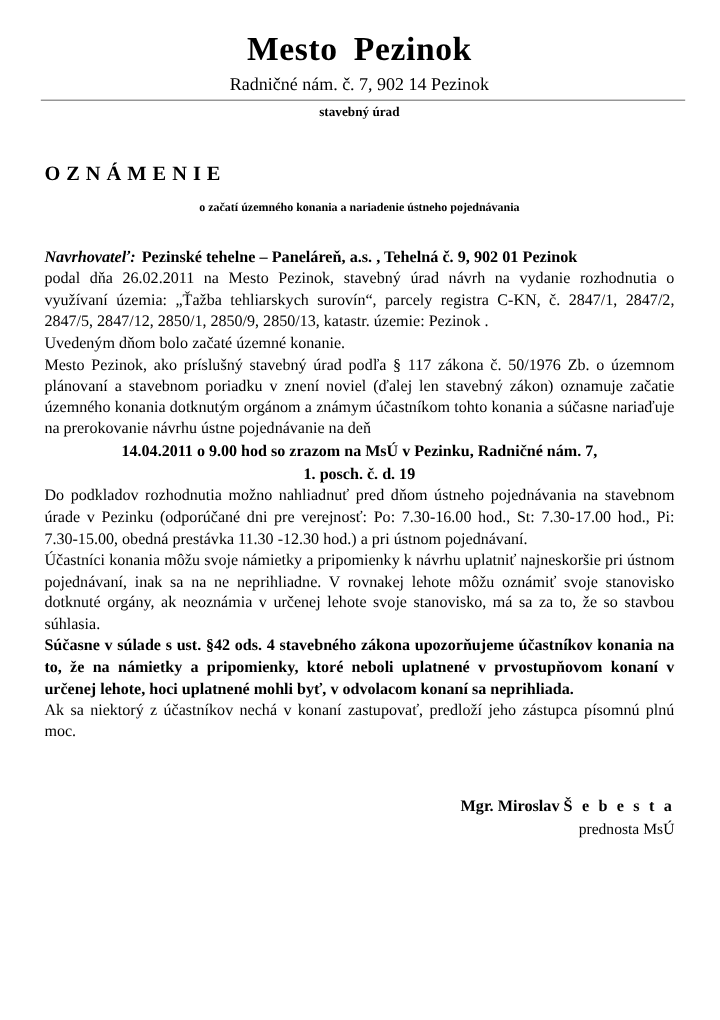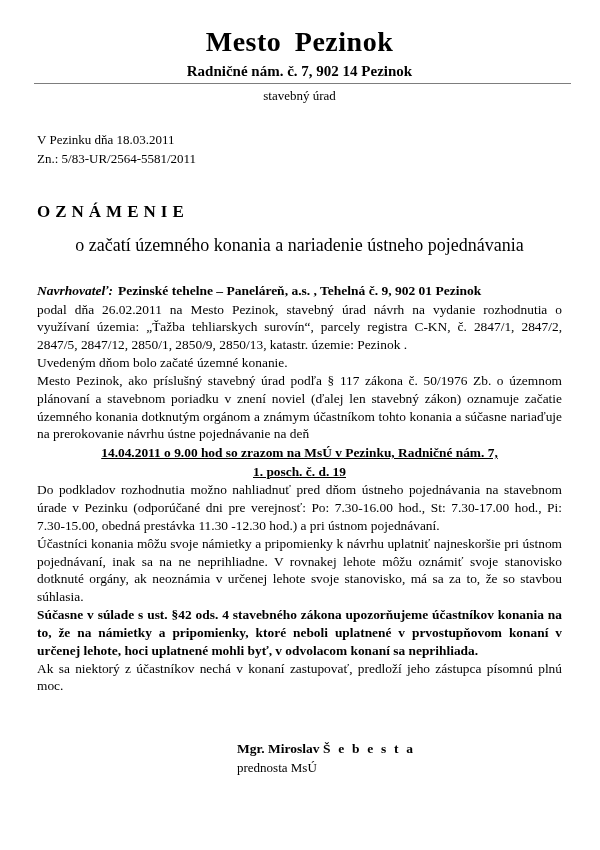--- a/index.html
+++ b/index.html
@@ -29,57 +29,57 @@
   .org-title {
     font-size: 28px;
     font-weight: bold;
     letter-spacing: 0.5px;
     line-height: 1.12;
     margin: 0;
     word-spacing: 6px;
   }
   .org-address {
     font-size: 15px;
-    font-weight: bold;
+    font-weight: normal;
     line-height: 1.2;
     margin: 5px 0 0 0;
   }
   .rule {
     border: 0;
     border-top: 1.5px solid #7d7d7d;
     margin: 3px 0 0 0;
     width: 537px;
     margin-left: -3px;
   }
   .org-dept {
-    font-size: 13px;
+    font-size: 11px;
     line-height: 1.2;
     margin: 4px 0 0 0;
-    font-weight: normal;
+    font-weight: bold;
   }
 
   
   .refblock {
     margin-top: 27px;
     font-size: 13px;
     line-height: 1.45;
   }
   .refblock div { white-space: nowrap; }
 
   
   .doc-heading {
     font-size: 17px;
     font-weight: bold;
     letter-spacing: 5px;
     margin: 33px 0 0 0;
   }
   .doc-subheading {
     text-align: center;
-    font-size: 18px;
-    font-weight: normal;
+    font-size: 10px;
+    font-weight: bold;
     margin: 13px 0 0 0;
   }
 
   
   .applicant {
     margin-top: 26px;
     font-size: 13.5px;
     font-weight: bold;
     line-height: 1.4;
   }
@@ -101,27 +101,26 @@
 
   
   .hearing {
     text-align: center;
     font-size: 13.4px;
     font-weight: bold;
     line-height: 1.35;
     margin: 1px 0 0 0;
   }
   .hearing span {
-    text-decoration: underline;
   }
 
   
   .signature {
     margin-top: 45px;
-    text-align: left;
+    text-align: right;
     padding-left: 200px;
   }
   .sig-name {
     font-size: 13.5px;
     font-weight: bold;
     line-height: 1.3;
   }
   .sig-name .spaced { letter-spacing: 2.2px; }
   .sig-role {
     font-size: 13px;
@@ -134,24 +133,20 @@
 
 <div class="page">
 
   <div class="letterhead">
     <div class="org-title">Mesto  Pezinok</div>
     <div class="org-address">Radničné nám. č. 7, 902 14 Pezinok</div>
     <hr class="rule">
     <div class="org-dept">stavebný úrad</div>
   </div>
 
-  <div class="refblock">
-    <div>V Pezinku dňa 18.03.2011</div>
-    <div>Zn.: 5/83-UR/2564-5581/2011</div>
-  </div>
 
   <div class="doc-heading">OZNÁMENIE</div>
   <div class="doc-subheading">o začatí územného konania a nariadenie ústneho pojednávania</div>
 
   <div class="applicant">
     <span class="lbl">Navrhovateľ:</span><span>Pezinské tehelne – Paneláreň, a.s. , Tehelná č. 9, 902 01 Pezinok</span>
   </div>
 
   <p class="body gap-lg">podal dňa 26.02.2011 na Mesto Pezinok, stavebný úrad návrh na vydanie rozhodnutia o využívaní územia:  „Ťažba tehliarskych surovín“, parcely registra C-KN, č. 2847/1, 2847/2, 2847/5, 2847/12, 2850/1, 2850/9, 2850/13, katastr. územie: Pezinok .</p>
 

